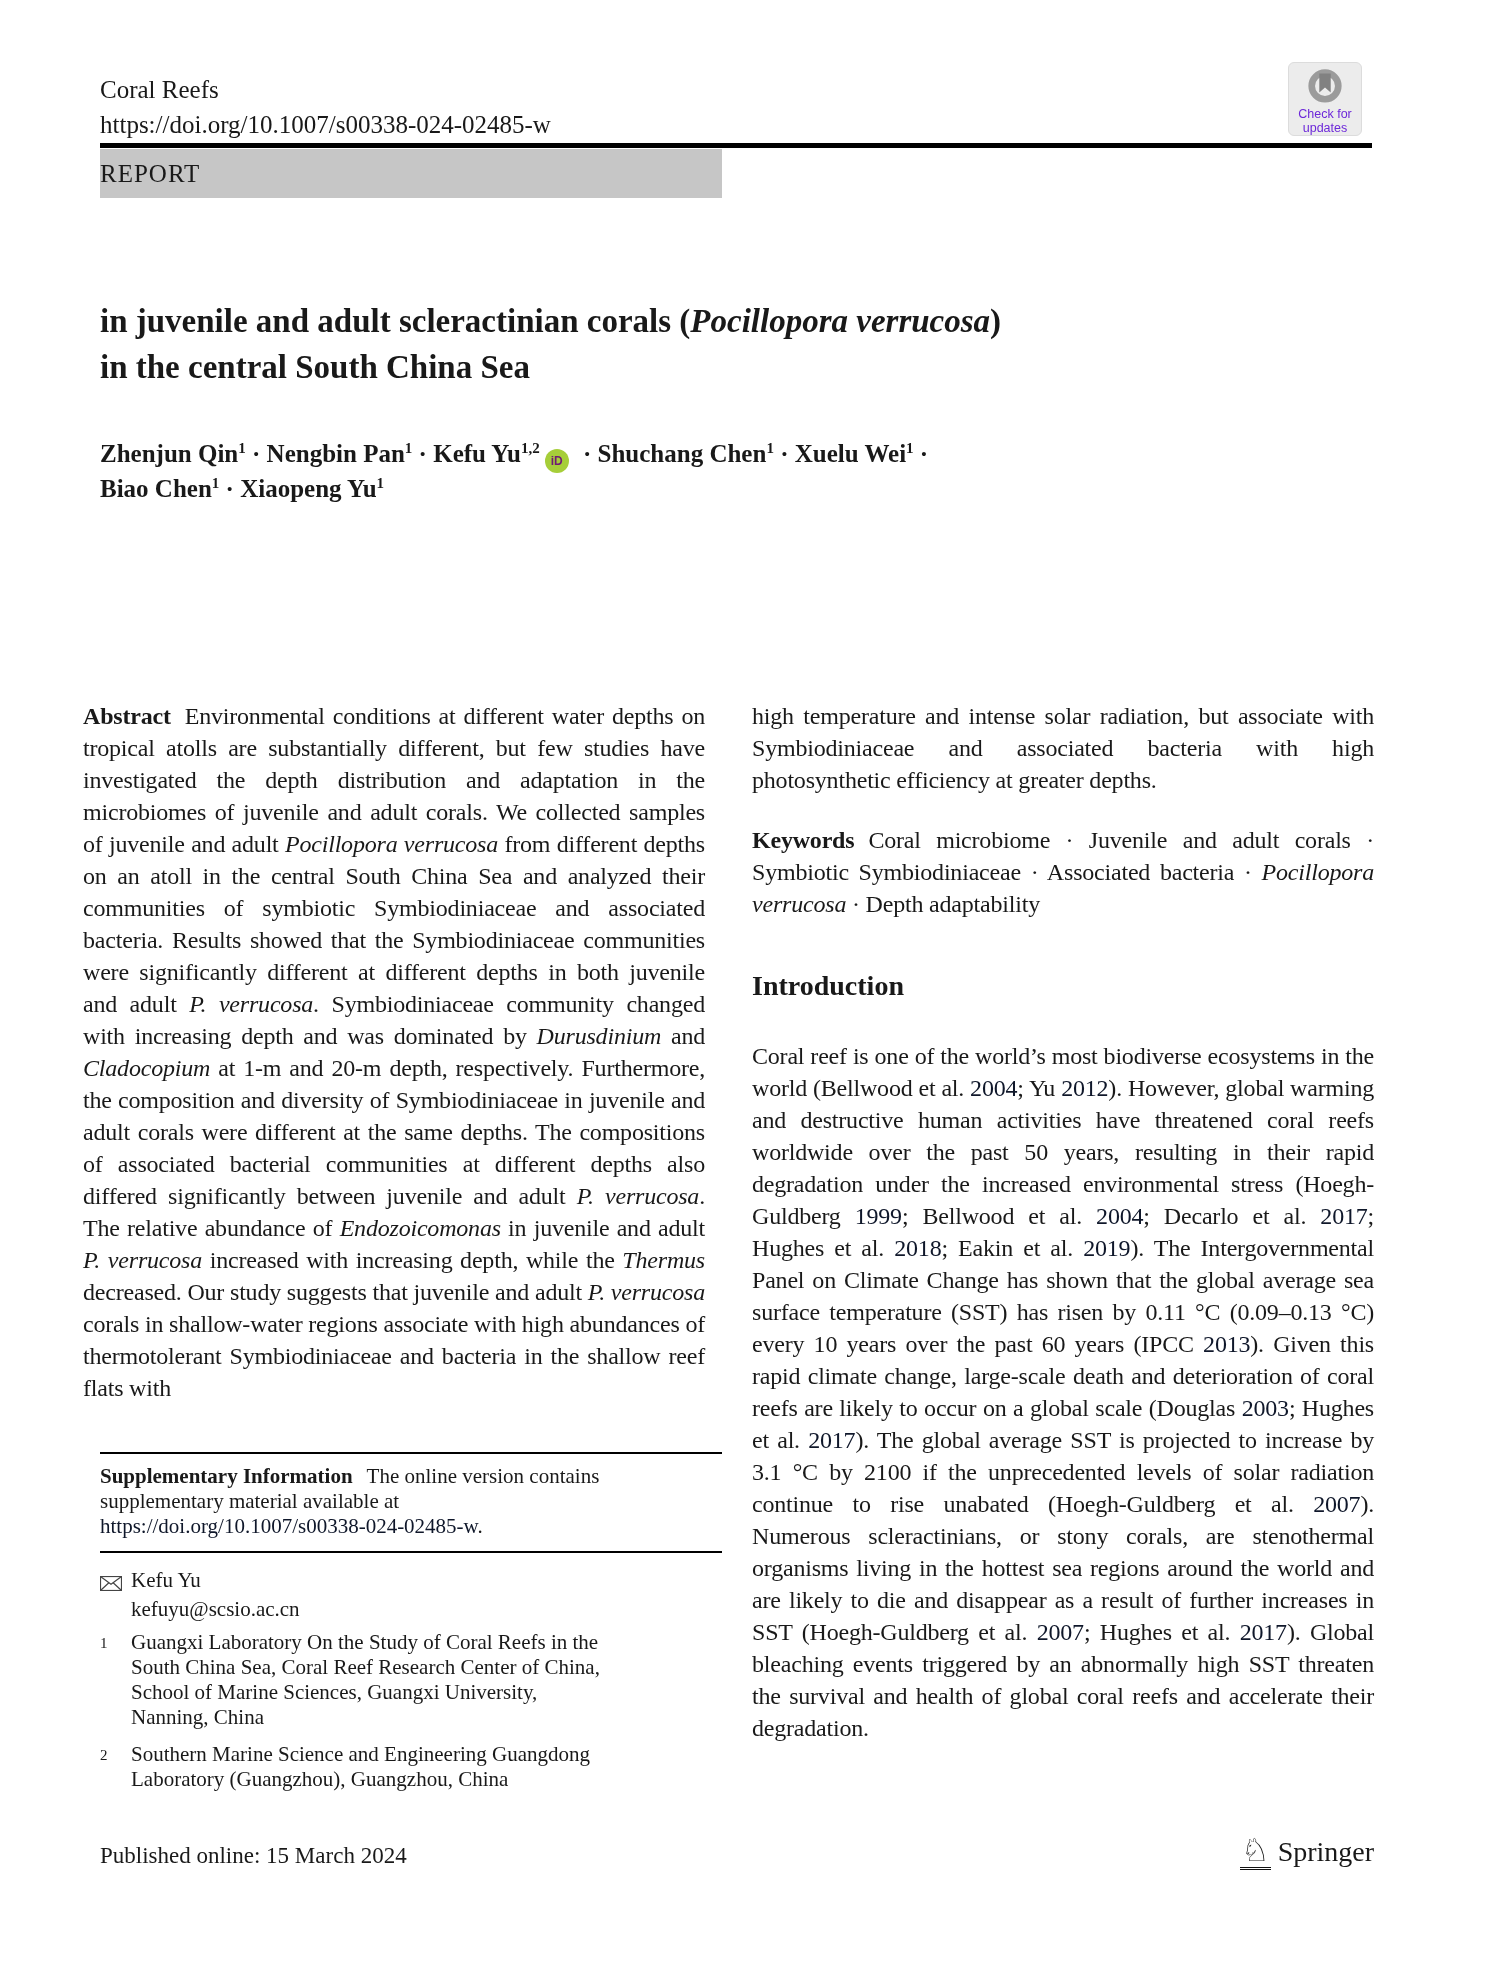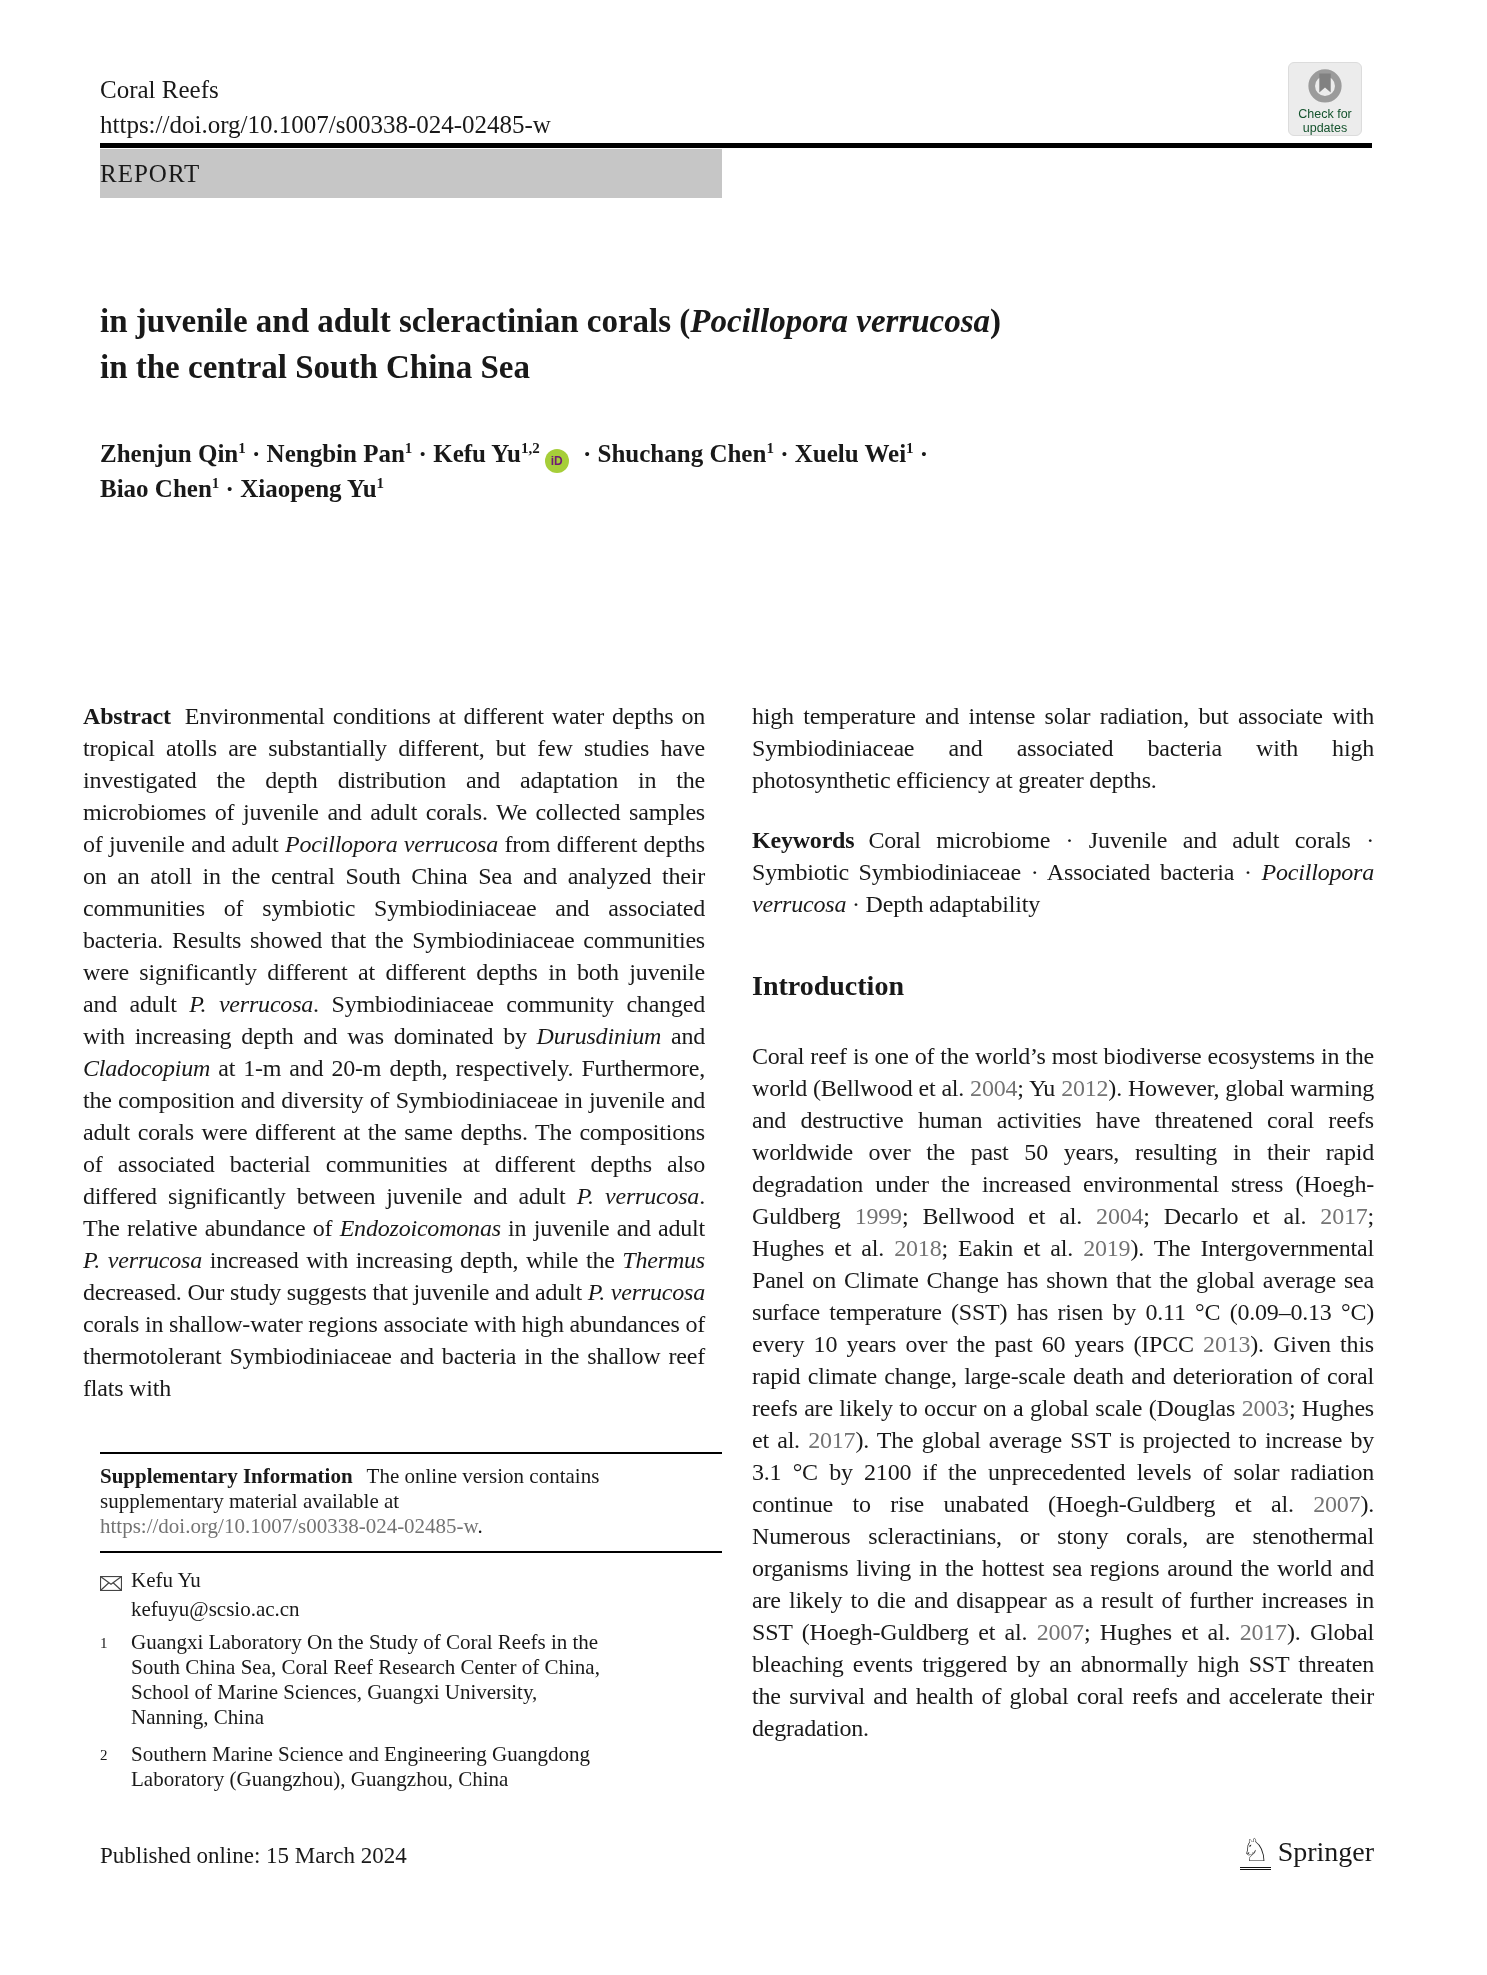--- a/index.html
+++ b/index.html
@@ -9,21 +9,21 @@
   
   .journal{left:100px;top:76px;font-size:25px;}
   .doi{left:100px;top:111px;font-size:25px;}
   .top-rule{left:100px;top:143px;width:1272px;height:5px;background:#000;}
   .report-box{left:100px;top:149px;width:622px;height:49px;background:#c6c6c6;}
   .report-box span{display:block;line-height:49px;font-size:25px;letter-spacing:1px;}
   
   .badge{left:1288px;top:62px;width:74px;height:74px;background:#ececec;border:1px solid #dcdcdc;
          border-radius:6px;text-align:center;box-sizing:border-box;cursor:pointer;}
   .badge svg{margin-top:3px;}
-  .badge-text{font-family:"Liberation Sans",sans-serif;font-size:12.5px;line-height:13.5px;color:#14532d;}
+  .badge-text{font-family:"Liberation Sans",sans-serif;font-size:12.5px;line-height:13.5px;color:#6d28d9;}
   
   .title{left:100px;top:252px;width:1260px;font-size:33px;font-weight:bold;line-height:46px;}
   .authors{left:100px;top:438px;width:1260px;font-size:25px;font-weight:bold;line-height:32px;}
   .dates{left:100px;top:606px;width:1260px;font-size:23px;line-height:30px;}
   
   .col{width:622px;text-align:justify;font-size:24px;line-height:32px;letter-spacing:-0.2px;}
   .abstract{left:83px;top:700px;}
   .rc-cont{left:752px;top:700px;}
   .rc-keywords{left:752px;top:824px;}
   .rc-intro-head{left:752px;top:970px;font-size:28px;font-weight:bold;}
@@ -40,21 +40,21 @@
   .fn-aff1{left:100px;top:1630px;}
   .fn-aff2{left:100px;top:1742px;}
   .aff-num{width:31px;font-size:15px;flex:none;padding-top:1px;}
   .aff-text{width:470px;}
   .published{left:100px;top:1843px;font-size:23px;}
   .springer{top:1834px;left:1240px;display:flex;align-items:center;gap:7px;}
   .knight{font-size:32px;line-height:1;border-bottom:3px double #111;padding:0 1px 1px 1px;}
   .springer-label{font-size:28px;}
   
   .it{font-style:italic;}
-  .lnk{color:#737373;}
+  .lnk{color:#0f172a;}
   .lead{font-weight:bold;margin-right:14px;}
   sup.sup{font-size:0.6em;line-height:0;vertical-align:super;}
   .orcid{display:inline-block;width:24px;height:24px;border-radius:50%;background:#a6ce39;color:#701a75;
          font-family:"Liberation Sans",sans-serif;font-size:12px;font-weight:bold;
          text-align:center;line-height:24px;vertical-align:-3px;margin:0 8px 0 5px;letter-spacing:0;}
 </style>
 </head>
 <body>
 
 <div class="page">

